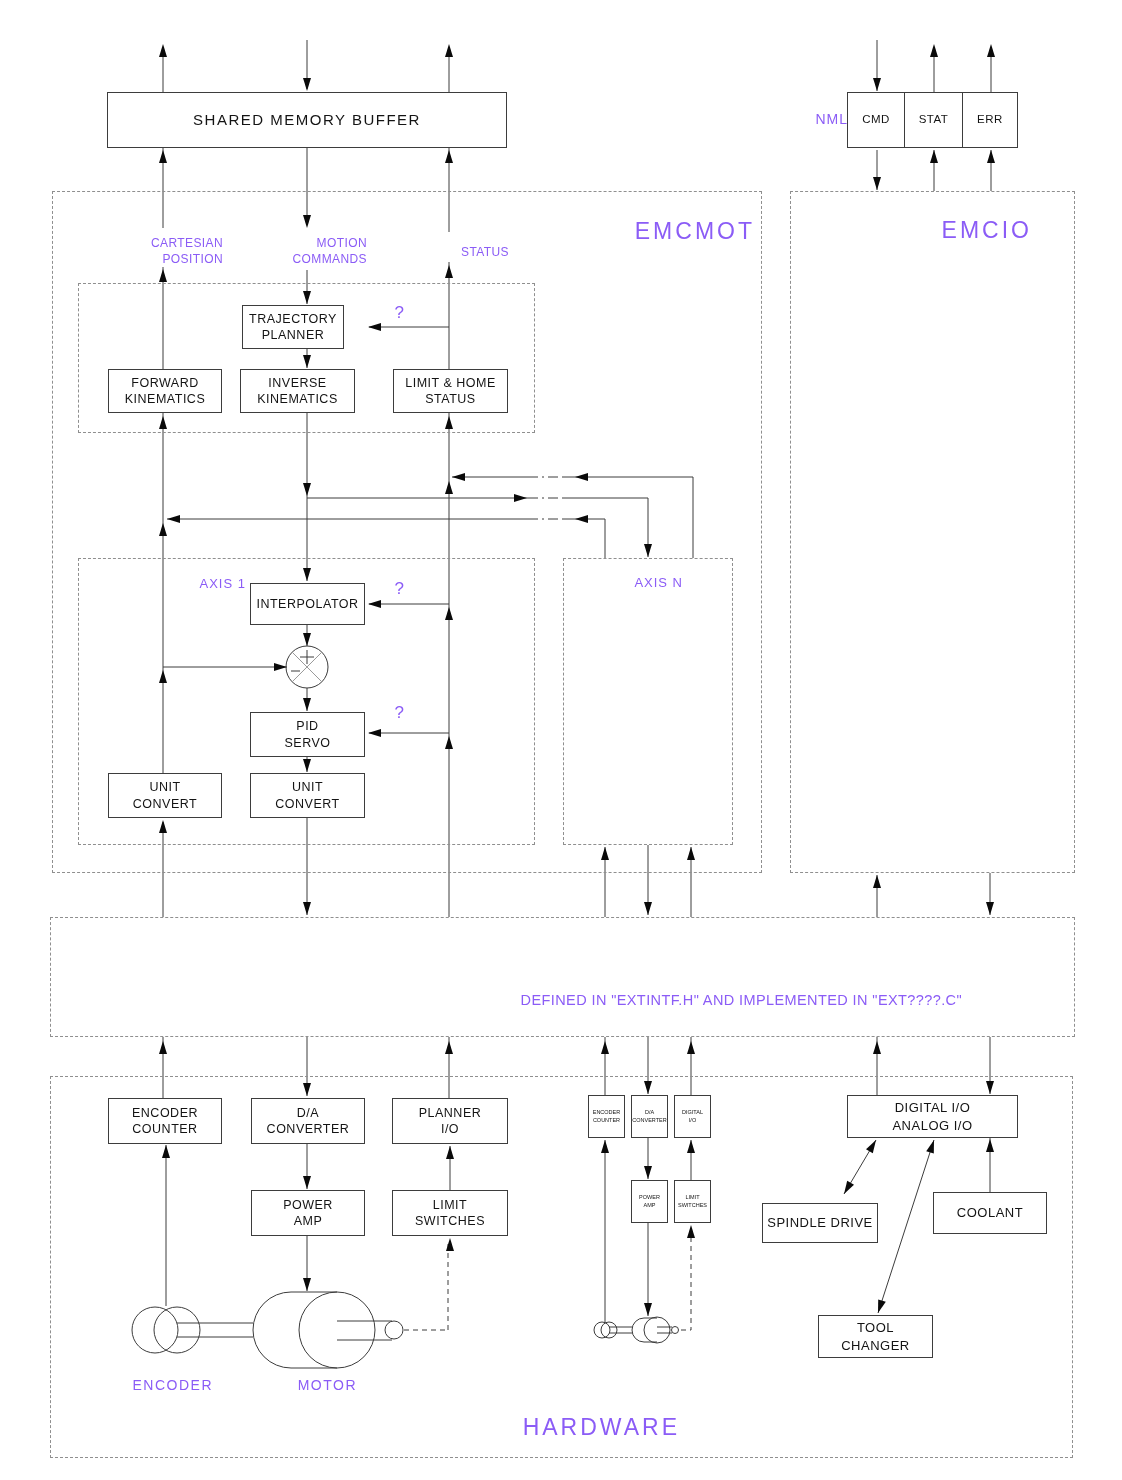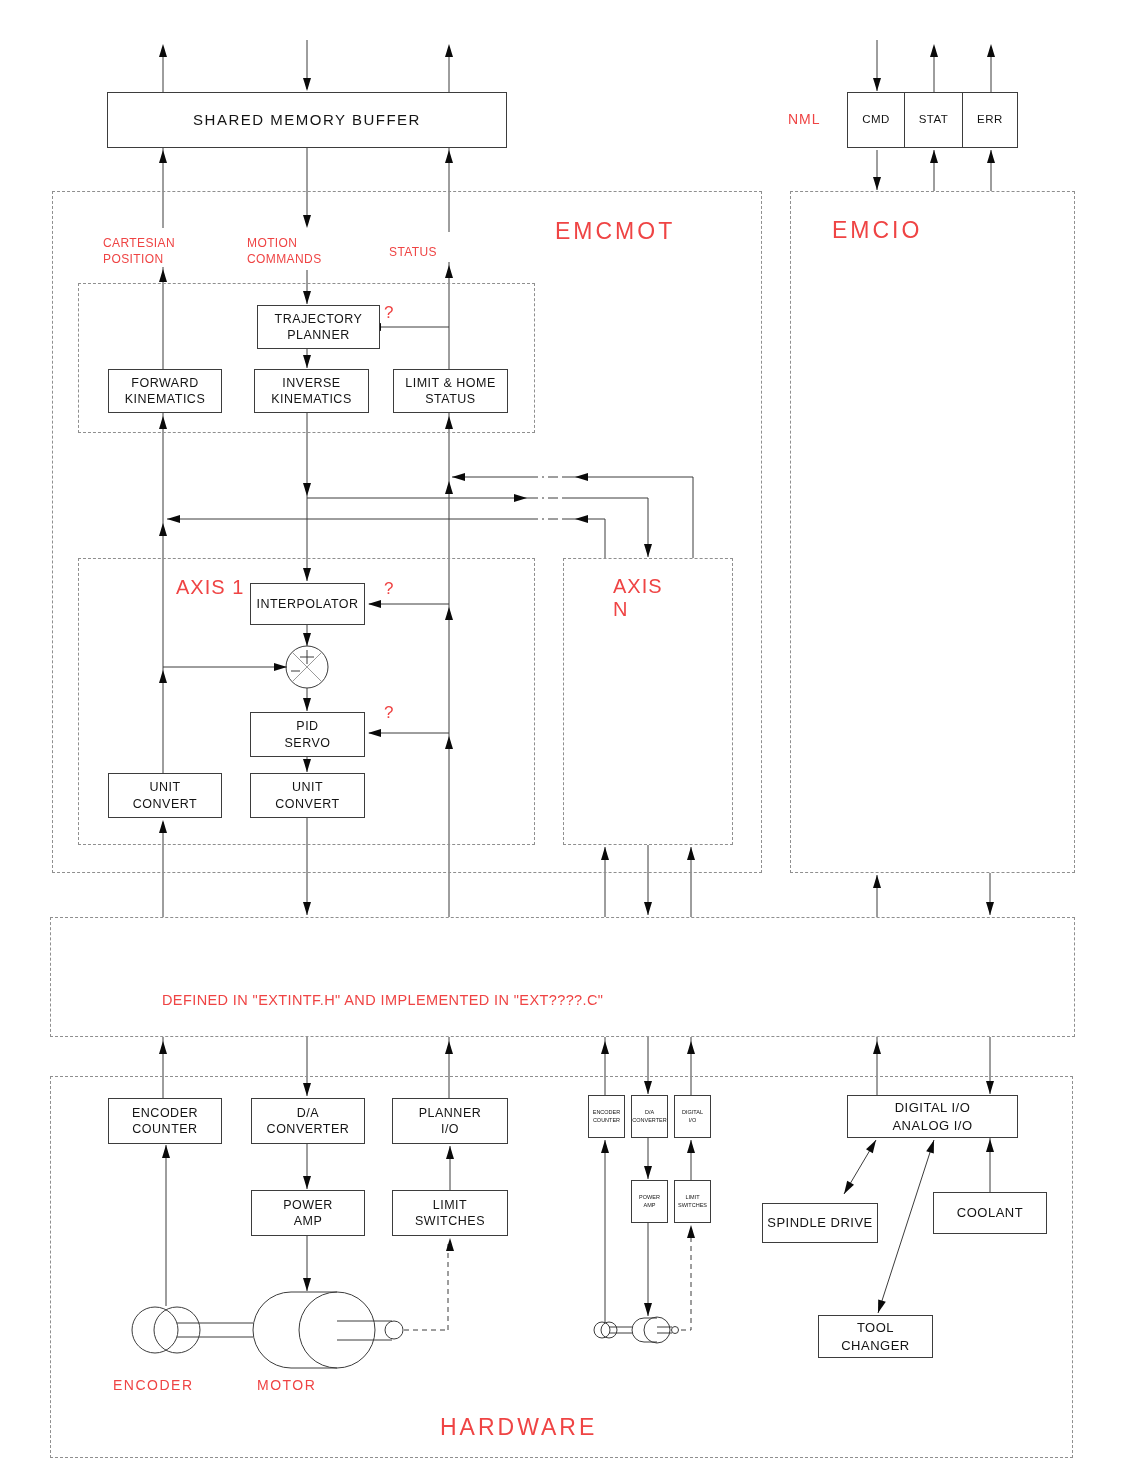--- a/index.html
+++ b/index.html
@@ -7,24 +7,24 @@
          font-family:"Liberation Sans", sans-serif;color:#111;}
   svg.wires{position:absolute;left:0;top:0;}
   .b{position:absolute;box-sizing:border-box;border:1px solid #3d3d3d;background:#fff;
      display:grid;place-items:center;text-align:center;white-space:pre-line;
      font-size:12.5px;line-height:1.32;letter-spacing:.5px;color:#141414;}
   .b.big{font-size:15px;letter-spacing:1.5px;}
   .b.cell{font-size:11.5px;letter-spacing:.5px;}
   .b.mini{font-size:5.5px;letter-spacing:0;line-height:1.45;overflow:hidden;}
   .b.io{font-size:13px;}
   .d{position:absolute;box-sizing:border-box;border:1px dashed #8f8f8f;background:transparent;}
-  .t{position:absolute;text-align:left;white-space:pre-line;color:#ef4444;}
+  .t{position:absolute;text-align:right;white-space:pre-line;color:#8b5cf6;}
   .t.section{font-size:23px;letter-spacing:3px;}
   .t.buslabel{font-size:12px;line-height:1.3;letter-spacing:.4px;}
-  .t.axis{font-size:20px;letter-spacing:1px;}
+  .t.axis{font-size:13px;letter-spacing:1px;}
   .t.nml{font-size:14px;letter-spacing:1px;}
   .t.q{font-size:17px;}
   .t.halsub{font-size:14.5px;letter-spacing:.4px;}
   .t.devlabel{font-size:14px;letter-spacing:1.5px;}
 </style>
 </head>
 <body>
 
 <div id="stage">
 
@@ -212,25 +212,25 @@
   <div class="d" style="left:78px;top:558px;width:457px;height:287px"></div>
   <div class="d" style="left:563px;top:558px;width:170px;height:287px"></div>
   <div class="d" style="left:50px;top:917px;width:1025px;height:120px"></div>
   <div class="d" style="left:50px;top:1076px;width:1023px;height:382px"></div>
 
   <div class="b big" style="left:107px;top:92px;width:400px;height:56px">SHARED MEMORY BUFFER</div>
   <div class="b cell" style="left:847px;top:92px;width:58px;height:56px">CMD</div>
   <div class="b cell" style="left:904px;top:92px;width:59px;height:56px">STAT</div>
   <div class="b cell" style="left:962px;top:92px;width:56px;height:56px">ERR</div>
 
-  <div class="b" style="left:257px;top:305px;width:123px;height:44px">TRAJECTORY
+  <div class="b" style="left:242px;top:305px;width:102px;height:44px">TRAJECTORY
 PLANNER</div>
   <div class="b" style="left:108px;top:369px;width:114px;height:44px">FORWARD
 KINEMATICS</div>
-  <div class="b" style="left:254px;top:369px;width:115px;height:44px">INVERSE
+  <div class="b" style="left:240px;top:369px;width:115px;height:44px">INVERSE
 KINEMATICS</div>
   <div class="b" style="left:393px;top:369px;width:115px;height:44px">LIMIT &amp; HOME
 STATUS</div>
 
   <div class="b" style="left:250px;top:583px;width:115px;height:42px">INTERPOLATOR</div>
   <div class="b" style="left:250px;top:712px;width:115px;height:45px">PID
 SERVO</div>
   <div class="b" style="left:108px;top:773px;width:114px;height:45px">UNIT
 CONVERT</div>
   <div class="b" style="left:250px;top:773px;width:115px;height:45px">UNIT

